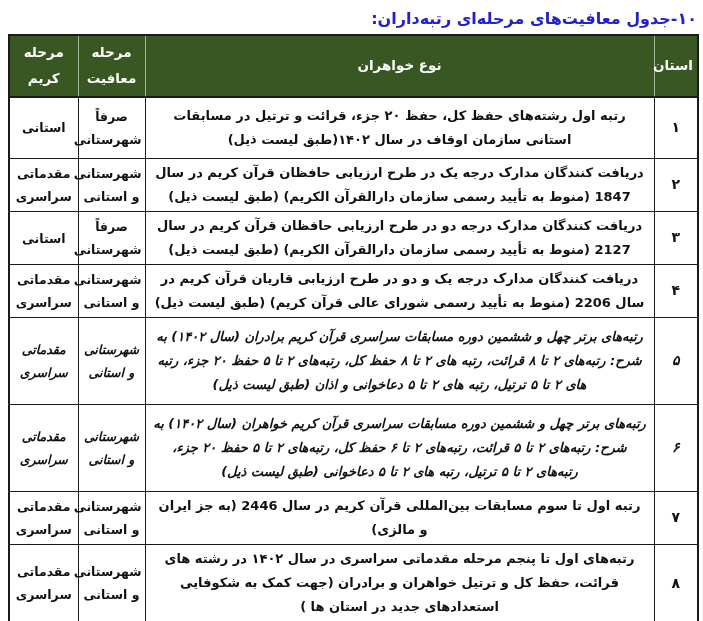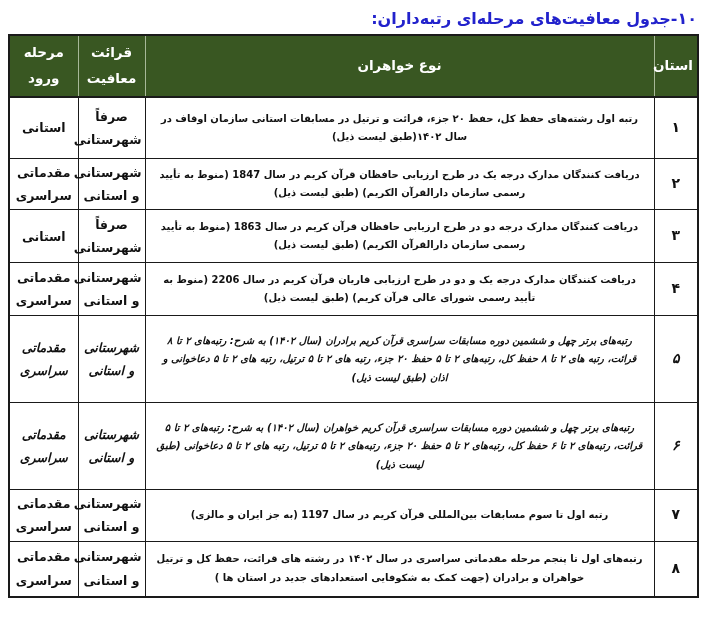--- a/index.html
+++ b/index.html
@@ -54,21 +54,21 @@
     border: 1px solid #1a1a1a;
     color: #111111;
     font-weight: bold;
     vertical-align: middle;
     text-align: center;
     padding: 2px 7px;
     line-height: 1.85;
     font-size: 13px;
   }
   td.cell-num { font-size: 14px; }
-  td.cell-type { font-size: 10px; }
+  td.cell-type { font-size: 13px; }
   td.cell-side { font-size: 12.5px; padding: 2px 3px; }
 
   tr.h56 td { height: 56px; }
   tr.h48 td { height: 46px; }
   tr.h50 td { height: 48px; }
   tr.h84 td { height: 82px; font-style: italic; }
   tr.h46 td { height: 44px; }
   tr.h52 td { height: 50px; }
 </style>
 </head>
@@ -82,40 +82,40 @@
     <colgroup>
       <col class="c-radif">
       <col class="c-type">
       <col class="c-exempt">
       <col class="c-entry">
     </colgroup>
     <thead>
       <tr>
         <th>استان</th>
         <th>نوع خواهران</th>
-        <th>قرائت معافیت</th>
-        <th>مرحله ورود</th>
+        <th>مرحله معافیت</th>
+        <th>مرحله کریم</th>
       </tr>
     </thead>
     <tbody>
       <tr class="h56">
         <td class="cell-num">۱</td>
         <td class="cell-type">رتبه اول رشته‌های حفظ کل، حفظ ۲۰ جزء، قرائت و ترتیل در مسابقات استانی سازمان اوقاف در سال ۱۴۰۲(طبق لیست ذیل)</td>
         <td class="cell-side">صرفاً شهرستانی</td>
         <td class="cell-side">استانی</td>
       </tr>
       <tr class="h48">
         <td class="cell-num">۲</td>
         <td class="cell-type">دریافت کنندگان مدارک درجه یک در طرح ارزیابی حافظان قرآن کریم در سال 1847 (منوط به تأیید رسمی سازمان دارالقرآن الکریم) (طبق لیست ذیل)</td>
         <td class="cell-side">شهرستانی و استانی</td>
         <td class="cell-side">مقدماتی سراسری</td>
       </tr>
       <tr class="h50">
         <td class="cell-num">۳</td>
-        <td class="cell-type">دریافت کنندگان مدارک درجه دو در طرح ارزیابی حافظان قرآن کریم در سال 1863 (منوط به تأیید رسمی سازمان دارالقرآن الکریم) (طبق لیست ذیل)</td>
+        <td class="cell-type">دریافت کنندگان مدارک درجه دو در طرح ارزیابی حافظان قرآن کریم در سال 2127 (منوط به تأیید رسمی سازمان دارالقرآن الکریم) (طبق لیست ذیل)</td>
         <td class="cell-side">صرفاً شهرستانی</td>
         <td class="cell-side">استانی</td>
       </tr>
       <tr class="h50">
         <td class="cell-num">۴</td>
         <td class="cell-type">دریافت کنندگان مدارک درجه یک و دو در طرح ارزیابی قاریان قرآن کریم در سال 2206 (منوط به تأیید رسمی شورای عالی قرآن کریم) (طبق لیست ذیل)</td>
         <td class="cell-side">شهرستانی و استانی</td>
         <td class="cell-side">مقدماتی سراسری</td>
       </tr>
       <tr class="h84">
@@ -125,21 +125,21 @@
         <td class="cell-side">مقدماتی سراسری</td>
       </tr>
       <tr class="h84">
         <td class="cell-num">۶</td>
         <td class="cell-type">رتبه‌های برتر چهل و ششمین دوره مسابقات سراسری قرآن کریم خواهران (سال ۱۴۰۲) به شرح: رتبه‌های ۲ تا ۵ قرائت، رتبه‌های ۲ تا ۶ حفظ کل، رتبه‌های ۲ تا ۵ حفظ ۲۰ جزء، رتبه‌های ۲ تا ۵ ترتیل، رتبه های ۲ تا ۵ دعاخوانی (طبق لیست ذیل)</td>
         <td class="cell-side">شهرستانی و استانی</td>
         <td class="cell-side">مقدماتی سراسری</td>
       </tr>
       <tr class="h46">
         <td class="cell-num">۷</td>
-        <td class="cell-type">رتبه اول تا سوم مسابقات بین‌المللی قرآن کریم در سال 1197 (به جز ایران و مالزی)</td>
+        <td class="cell-type">رتبه اول تا سوم مسابقات بین‌المللی قرآن کریم در سال 2446 (به جز ایران و مالزی)</td>
         <td class="cell-side">شهرستانی و استانی</td>
         <td class="cell-side">مقدماتی سراسری</td>
       </tr>
       <tr class="h52">
         <td class="cell-num">۸</td>
         <td class="cell-type">رتبه‌های اول تا پنجم مرحله مقدماتی سراسری در سال ۱۴۰۲ در رشته های قرائت، حفظ کل و ترتیل خواهران و برادران (جهت کمک به شکوفایی استعدادهای جدید در استان ها )</td>
         <td class="cell-side">شهرستانی و استانی</td>
         <td class="cell-side">مقدماتی سراسری</td>
       </tr>
 

